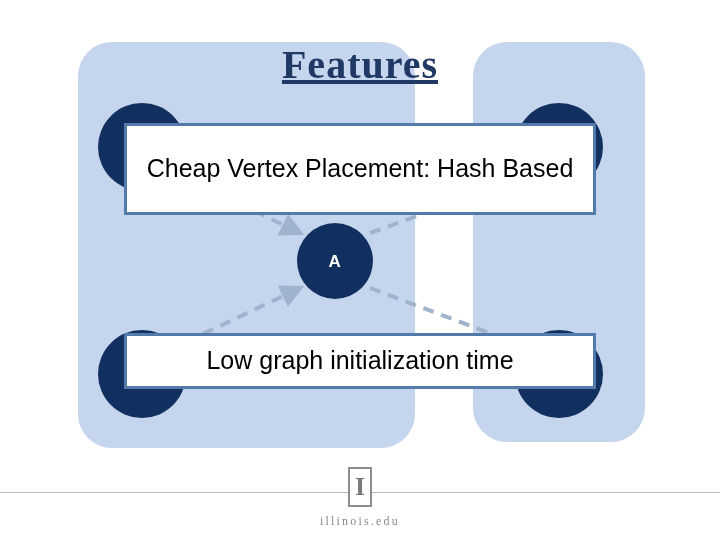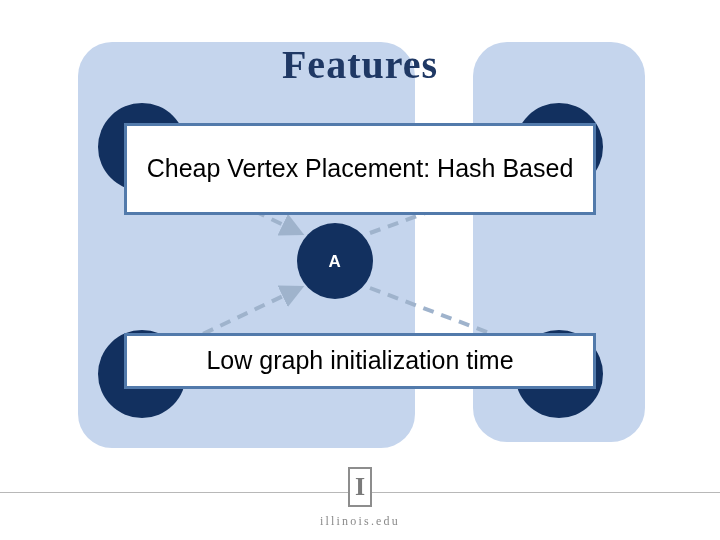--- a/index.html
+++ b/index.html
@@ -112,20 +112,21 @@
     left: 0;
     right: 0;
     top: 45px;
     text-align: center;
     font-family: "Liberation Serif", serif;
     font-weight: 700;
     font-size: 40px;
     color: #1f3864;
     letter-spacing: 1px;
     line-height: 1;
+    text-decoration: underline;
   }
 
   
   .footer-rule {
     position: absolute;
     left: 0;
     right: 0;
     top: 492px;
     height: 1px;
     background: #b8b8b8;

